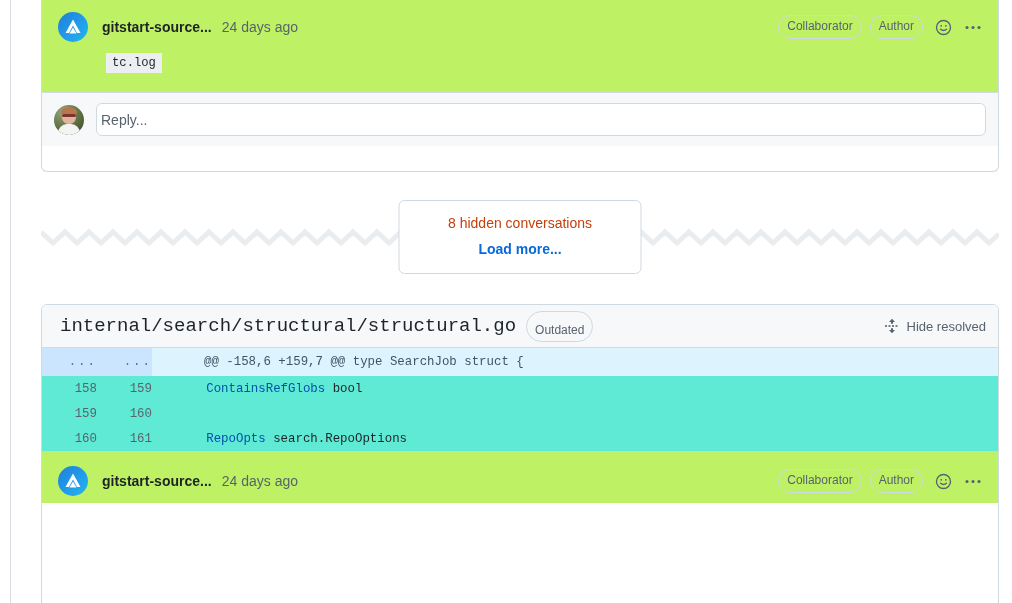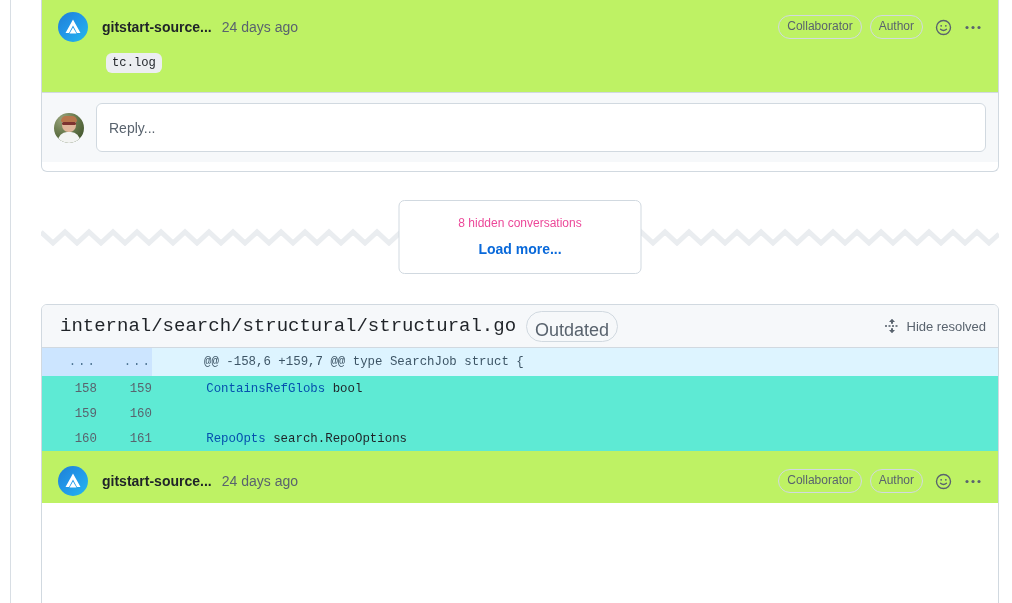--- a/index.html
+++ b/index.html
@@ -149,43 +149,43 @@
     padding: 0 16px 18px 64px;
     font-size: 14px;
     line-height: 21px;
     color: #1f2328;
   }
 
   code.inline {
     font-family: "Liberation Mono", monospace;
     font-size: 12.2px;
     background: #eceef1;
-    border-radius: 6px;
+    border-radius: 0;
     padding: 3px 6px;
     color: #1f2328;
   }
 
   
   .reply-row {
     display: flex;
     align-items: center;
     padding: 10px 12px;
     background: #f6f8fa;
     border-top: 1px solid #d1d9e0;
   }
   .reply-input {
     flex: 1;
     margin-left: 12px;
-    height: 49px;
+    height: 33px;
     background: #ffffff;
     border: 1px solid #d1d9e0;
     border-radius: 6px;
     display: flex;
     align-items: center;
-    padding: 0 12px;
+    padding: 0 4px;
     font-size: 14px;
     color: #59636e;
   }
 
   
   .hidden-wrap {
     position: absolute;
     left: 41px;
     right: 13px;
     top: 200px;
@@ -203,22 +203,22 @@
     transform: translateX(-50%);
     top: 0;
     width: 243px;
     background: #ffffff;
     border: 1px solid #d1d9e0;
     border-radius: 6px;
     padding: 12px 10px 13px 10px;
     text-align: center;
   }
   .hidden-count {
-    font-size: 12px;
-    color: #ec4899;
+    font-size: 14px;
+    color: #c2410c;
     line-height: 21px;
   }
   .load-more {
     font-size: 14px;
     font-weight: bold;
     color: #0969da;
     line-height: 22px;
     margin-top: 4px;
     cursor: pointer;
   }
@@ -234,21 +234,21 @@
   }
   .file-path {
     font-family: "Liberation Mono", monospace;
     font-size: 19px;
     color: #1f2328;
   }
   .file-badge {
     border: 1px solid #d1d9e0;
     border-radius: 2em;
     padding: 10px 8px 2px 8px;
-    font-size: 18px;
+    font-size: 12px;
     line-height: 17px;
     color: #59636e;
     margin-left: 10px;
     text-align: right;
   }
   .hide-resolved {
     margin-left: auto;
     display: flex;
     align-items: center;
     gap: 7px;

